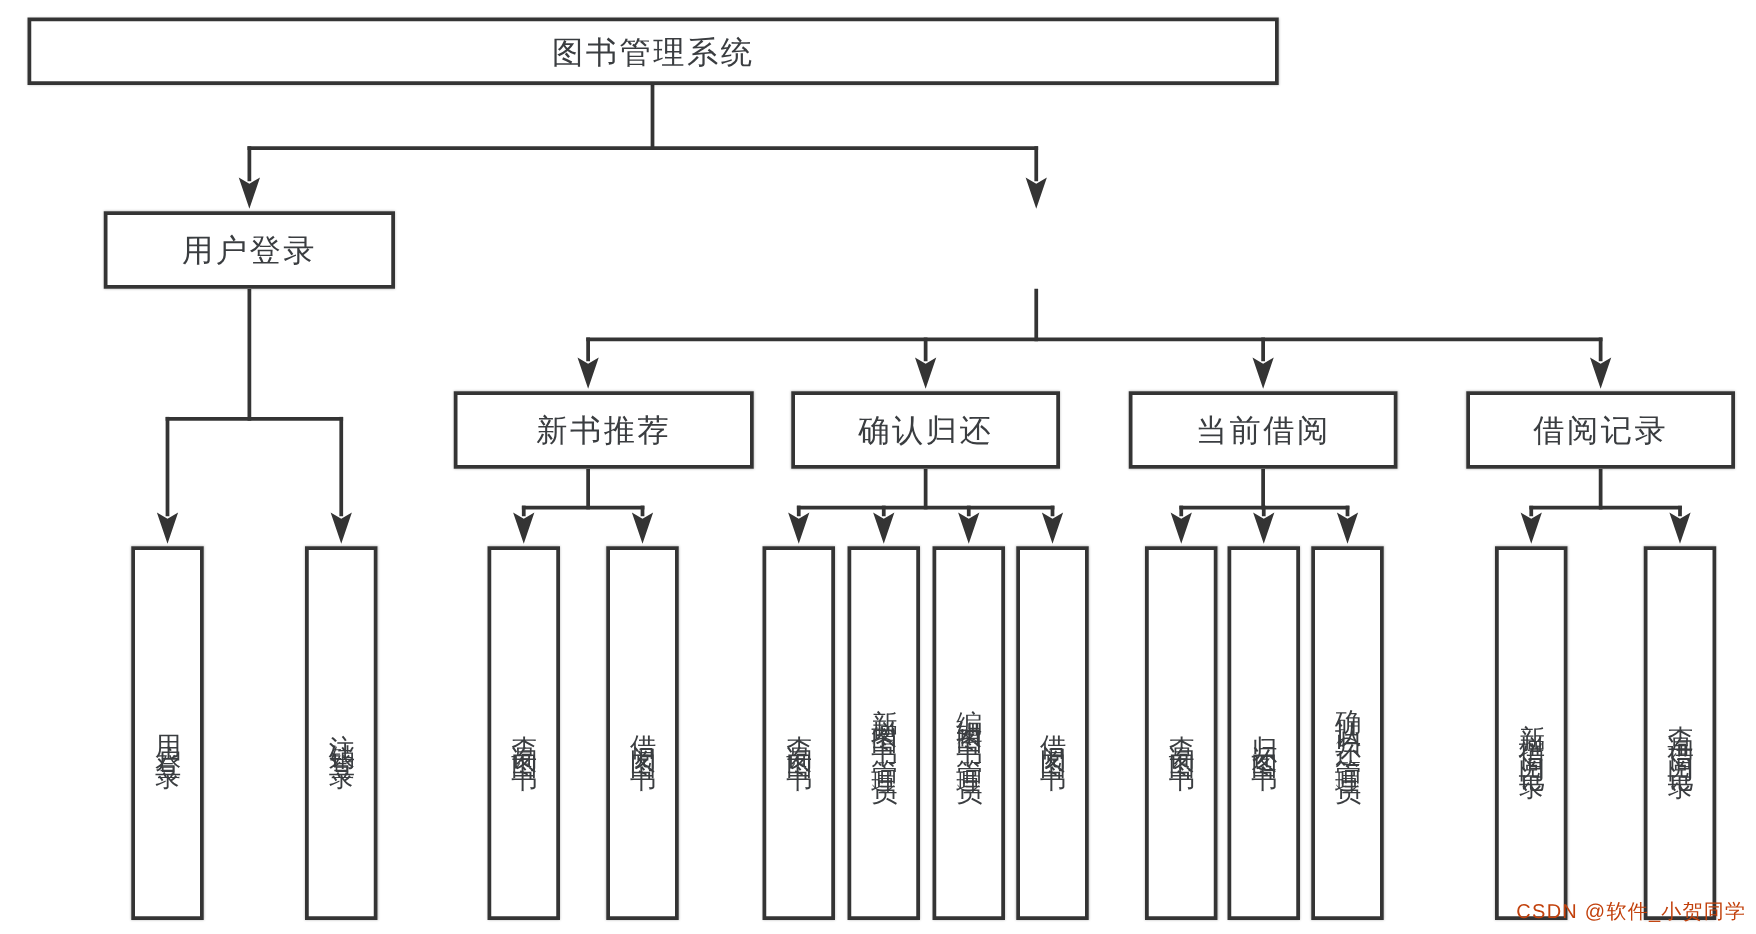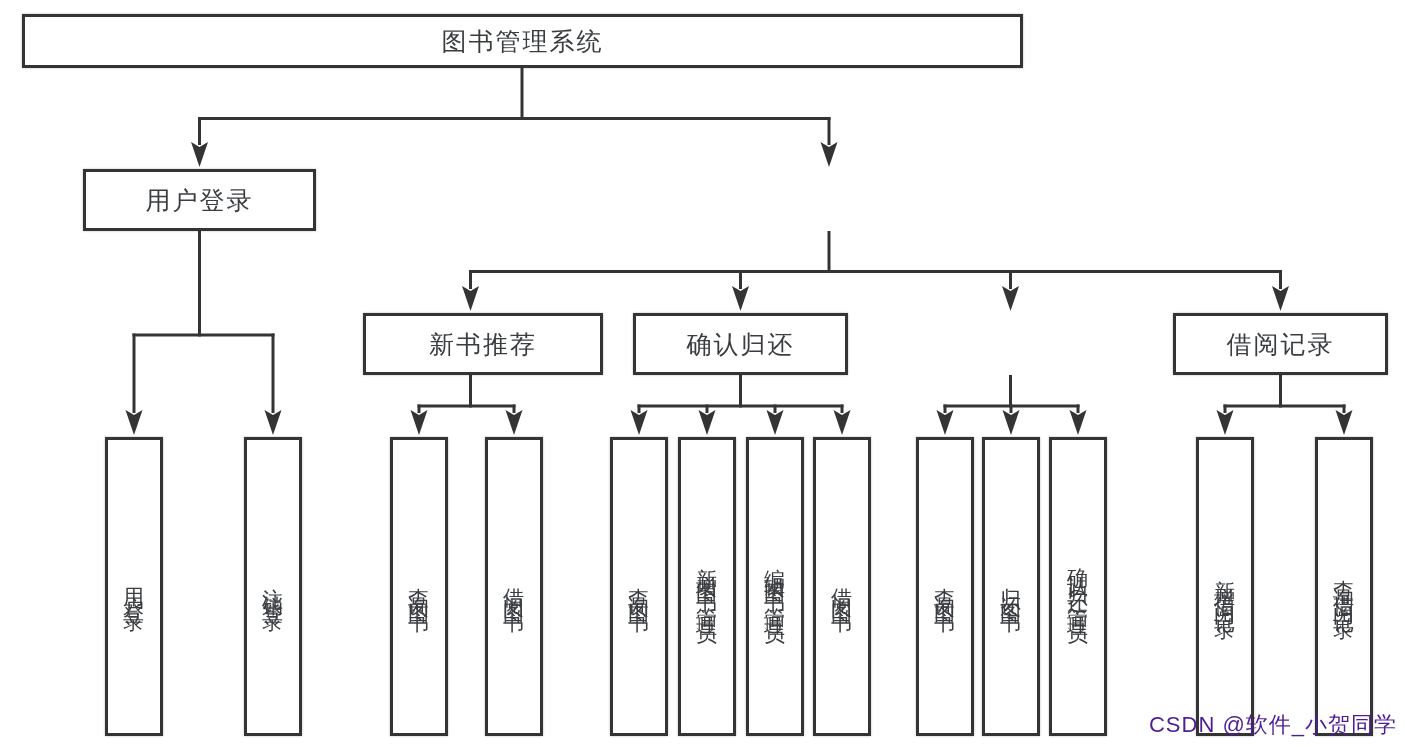--- a/index.html
+++ b/index.html
@@ -46,22 +46,22 @@
     font-size: 21px;
     color: #3a3d40;
     letter-spacing: 8px;
     line-height: 1;
     white-space: nowrap;
   }
   .watermark {
     position: absolute;
     right: 8px;
     bottom: 7px;
-    font-size: 22px;
-    color: #4c1d95;
+    font-size: 16px;
+    color: #c2410c;
     letter-spacing: 1px;
     z-index: 5;
     white-space: nowrap;
   }
 </style>
 </head>
 <body>
 
 <div class="canvas">
 
@@ -138,20 +138,23 @@
   <div class="node" style="left:83px;top:169px;width:233px;height:62px">
     <span class="lbl">用户登录</span>
   </div>
 
   <div class="node" style="left:363px;top:313px;width:240px;height:62px">
     <span class="lbl">新书推荐</span>
   </div>
   <div class="node" style="left:633px;top:313px;width:215px;height:62px">
     <span class="lbl">确认归还</span>
   </div>
+  <div class="node" style="left:903px;top:313px;width:215px;height:62px">
+    <span class="lbl">当前借阅</span>
+  </div>
   <div class="node" style="left:1173px;top:313px;width:215px;height:62px">
     <span class="lbl">借阅记录</span>
   </div>
 
   <div class="node" style="left:105px;top:437px;width:58px;height:299px">
     <span class="lbl-v">用户登录</span>
   </div>
   <div class="node" style="left:244px;top:437px;width:58px;height:299px">
     <span class="lbl-v">注销登录</span>
   </div>

